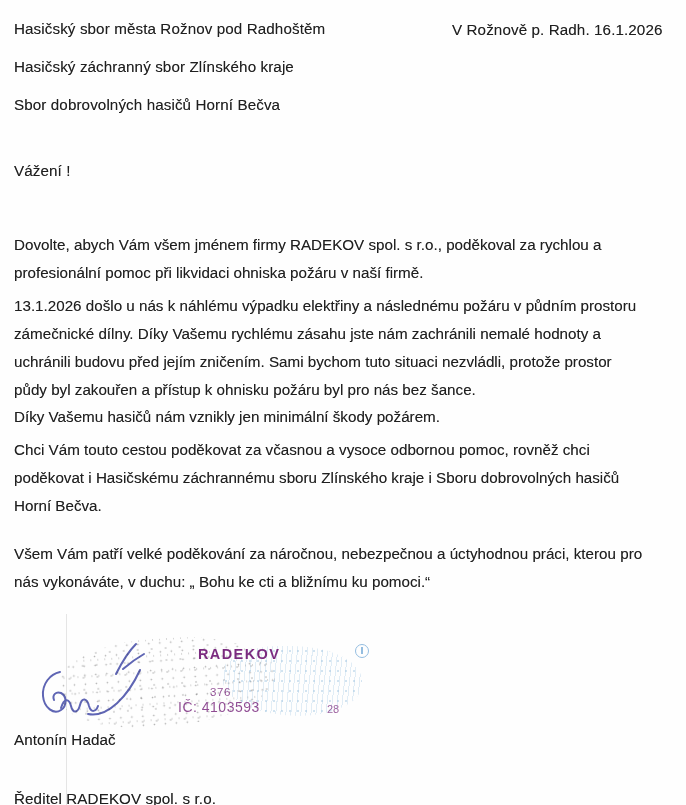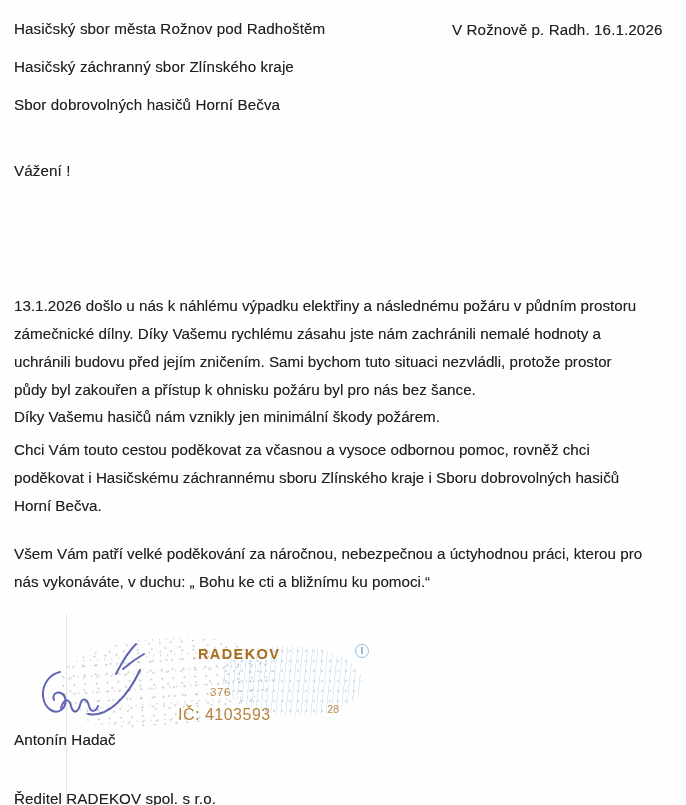--- a/index.html
+++ b/index.html
@@ -68,21 +68,21 @@
     transform: rotate(-4deg);
     opacity: 0.65;
   }
   
   .stamp {
     position: absolute;
     left: 172px;
     top: 634px;
     width: 210px;
     height: 85px;
-    color: #a16207;
+    color: #701a75;
   }
   .stamp-texture {
     position: absolute;
     left: 50px;
     top: 12px;
     width: 140px;
     height: 70px;
     background-image:
       repeating-linear-gradient(96deg, rgba(125,175,215,0.30) 0 1px, transparent 1px 5px),
       radial-gradient(circle, rgba(125,175,215,0.45) 0.7px, transparent 1.1px);
@@ -124,22 +124,22 @@
     left: 38px;
     top: 52px;
     font-size: 11.5px;
     letter-spacing: 0.6px;
     opacity: 0.78;
     white-space: nowrap;
   }
   .stamp-ic {
     position: absolute;
     left: 6px;
-    top: 72px;
-    font-size: 16px;
+    top: 65px;
+    font-size: 14px;
     letter-spacing: 0.5px;
     opacity: 0.78;
     white-space: nowrap;
   }
   .stamp-fragment {
     position: absolute;
     left: 155px;
     top: 69px;
     font-size: 11px;
     opacity: 0.7;
@@ -152,20 +152,22 @@
 <div class="page">
 
   <div class="line" style="left:14px; top:20px;">Hasičský sbor města Rožnov pod Radhoštěm</div>
   <div class="line" style="left:14px; top:96px;">Sbor dobrovolných hasičů Horní Bečva</div>
   <div class="line" style="left:14px; top:58px;">Hasičský záchranný sbor Zlínského kraje</div>
 
   <div class="line" style="left:452px; top:21px;">V Rožnově p. Radh. 16.1.2026</div>
 
   <div class="line" style="left:14px; top:162px;">Vážení !</div>
 
+  <div class="para" style="top:231px;">Dovolte, abych Vám všem jménem firmy RADEKOV spol. s r.o., poděkoval za rychlou a
+profesionální pomoc při likvidaci ohniska požáru v naší firmě.</div>
   <div class="para" style="top:292px;">13.1.2026 došlo u nás k náhlému výpadku elektřiny a následnému požáru v půdním prostoru
 zámečnické dílny. Díky Vašemu rychlému zásahu jste nám zachránili nemalé hodnoty a
 uchránili budovu před jejím zničením. Sami bychom tuto situaci nezvládli, protože prostor
 půdy byl zakouřen a přístup k ohnisku požáru byl pro nás bez šance.</div>
   <div class="para" style="top:403px;">Díky Vašemu hasičů nám vznikly jen minimální škody požárem.</div>
   <div class="para" style="top:436px;">Chci Vám touto cestou poděkovat za včasnou a vysoce odbornou pomoc, rovněž chci
 poděkovat i Hasičskému záchrannému sboru Zlínského kraje i Sboru dobrovolných hasičů
 Horní Bečva.</div>
   <div class="para" style="top:526px;margin-top:14px;">Všem Vám patří velké poděkování za náročnou, nebezpečnou a úctyhodnou práci, kterou pro
 nás vykonáváte, v duchu: „ Bohu ke cti a bližnímu ku pomoci.“</div>

